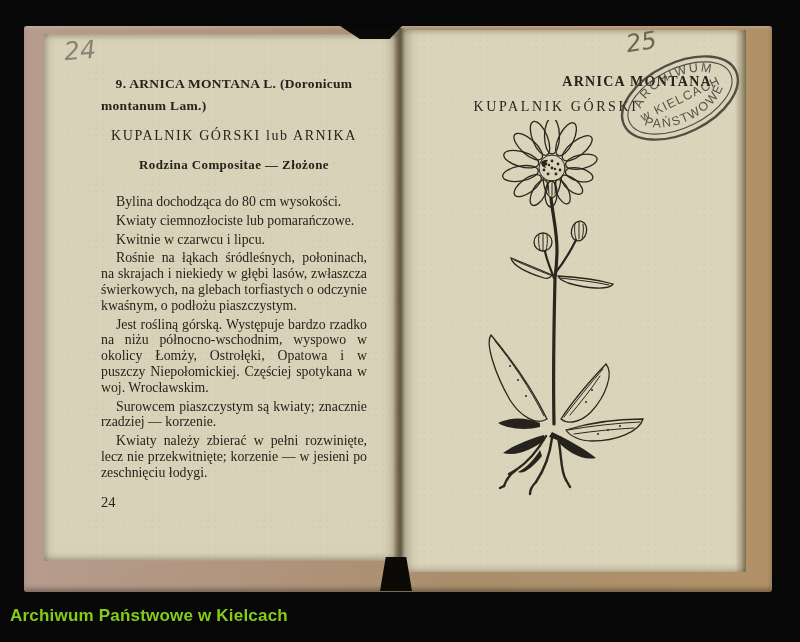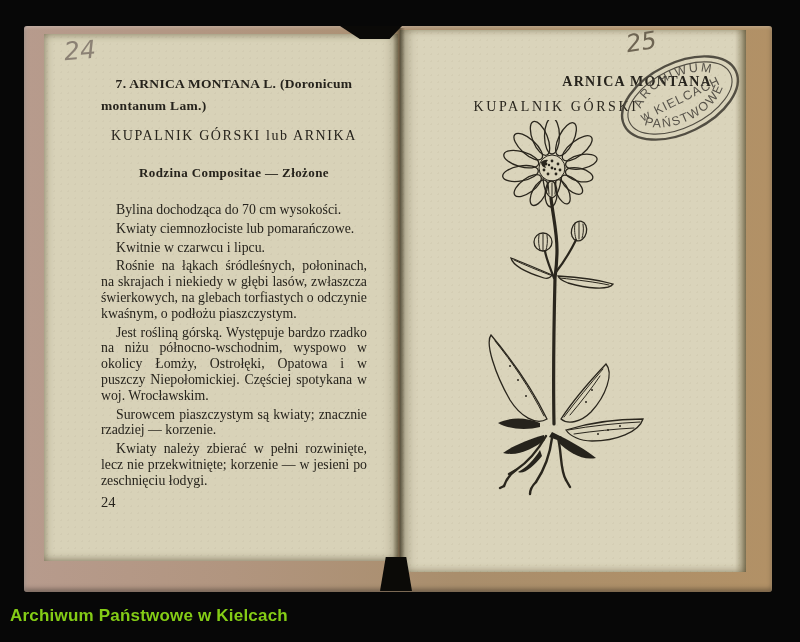--- a/index.html
+++ b/index.html
@@ -60,21 +60,21 @@
   }
 
   
   .text-col{
     position:absolute;left:57px;top:42px;width:266px;
     color:#26231c;
   }
   .h-line1{font-weight:bold;font-size:13.5px;text-align:center;letter-spacing:.3px;}
   .h-line2{font-weight:bold;font-size:13.5px;text-align:left;letter-spacing:.3px;margin-top:6px;}
   .subtitle-l{font-size:14px;text-align:center;letter-spacing:1.6px;margin-top:14px;}
-  .family{font-weight:bold;font-size:13px;text-align:center;letter-spacing:.4px;margin-top:21px;}
+  .family{font-weight:bold;font-size:13px;text-align:center;letter-spacing:.4px;margin-top:13px;}
   .body-text{margin-top:21px;font-size:13.8px;line-height:15.8px;text-align:justify;}
   .body-text p{margin:0 0 3px 0;text-indent:15px;}
   .body-text p.gap{}
   .pgnum{position:absolute;left:57px;top:460px;font-size:14.5px;color:#26231c;}
   .hand-24{
     position:absolute;left:20px;top:2px;
     font-family:"DejaVu Sans",sans-serif;font-style:italic;font-size:25px;
     color:#8b8174;transform:rotate(-5deg);
   }
 
@@ -106,27 +106,27 @@
 <body>
 
 <div class="photo">
 
   <div class="cover"></div>
 
   <div class="page page-left">
     <div class="hand-24">24</div>
 
     <div class="text-col">
-      <div class="h-line1">7.  ARNICA MONTANA L. (Doronicum</div>
+      <div class="h-line1">9.  ARNICA MONTANA L. (Doronicum</div>
       <div class="h-line2">montanum Lam.)</div>
       <div class="subtitle-l">KUPALNIK GÓRSKI lub ARNIKA</div>
       <div class="family">Rodzina Compositae — Złożone</div>
 
       <div class="body-text">
-        <p>Bylina dochodząca do 70 cm wysokości.</p>
+        <p>Bylina dochodząca do 80 cm wysokości.</p>
         <p>Kwiaty ciemnozłociste lub pomarańczowe.</p>
         <p>Kwitnie w czarwcu i lipcu.</p>
         <p>Rośnie na łąkach śródleśnych, połoninach, na skrajach i niekiedy w głębi lasów, zwłaszcza świerkowych, na glebach torfiastych o odczynie kwaśnym, o podłożu piaszczystym.</p>
         <p class="gap">Jest rośliną górską. Występuje bardzo rzadko na niżu północno-wschodnim, wyspowo w okolicy Łomży, Ostrołęki, Opatowa i w puszczy Niepołomickiej. Częściej spotykana w woj. Wrocławskim.</p>
         <p class="gap">Surowcem piaszczystym są kwiaty; znacznie rzadziej — korzenie.</p>
         <p class="gap">Kwiaty należy zbierać w pełni rozwinięte, lecz nie przekwitnięte; korzenie — w jesieni po zeschnięciu łodygi.</p>
       </div>
     </div>
 
     <div class="pgnum">24</div>

